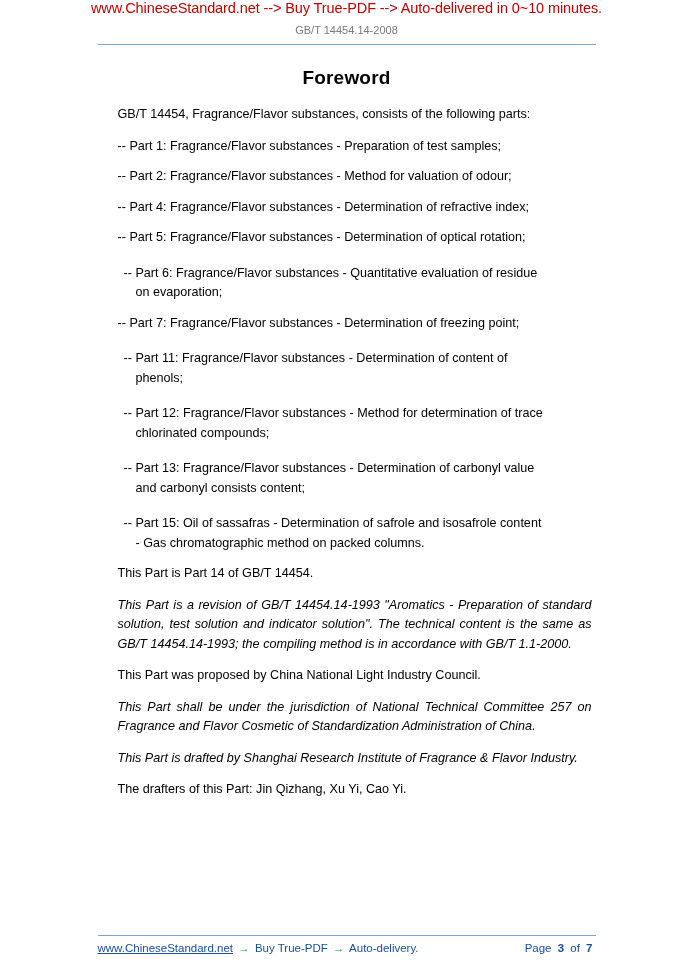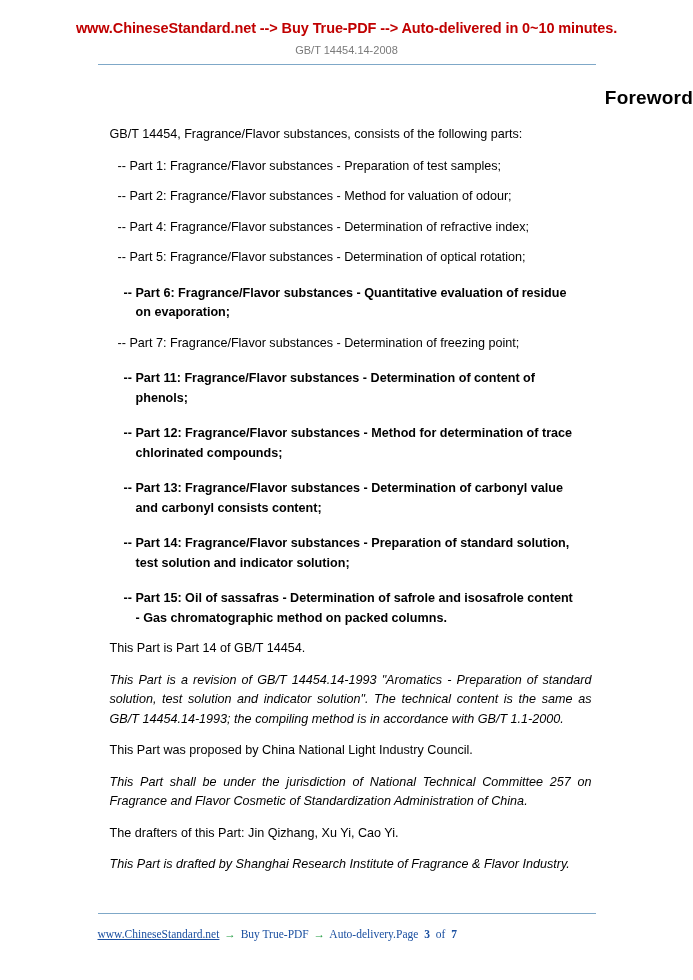--- a/index.html
+++ b/index.html
@@ -17,93 +17,91 @@
   .page {
     position: relative;
     width: 693px;
     height: 980px;
     box-sizing: border-box;
     padding: 0;
   }
   .top-banner {
     text-align: center;
     font-size: 14.5px;
-    font-weight: bold;
+    font-weight: normal;
     color: #c00000;
-    padding-top: 20px;
     letter-spacing: -0.1px;
   }
   .doc-code {
     text-align: center;
     font-size: 11px;
     color: #7a7a7a;
     padding-top: 8px;
   }
   .rule-top {
     margin: 8px auto 0 auto;
     width: 498px;
     border-top: 1px solid #7fa8c8;
     height: 0;
   }
   .title {
-    text-align: right;
+    text-align: center;
     font-size: 19px;
     font-weight: bold;
     margin-top: 22px;
     letter-spacing: 0.2px;
   }
   .content {
     margin: 0 auto;
     width: 490px;
     padding-top: 16px;
     font-size: 12.6px;
     line-height: 1.55;
   }
   .para {
     text-align: justify;
-    margin: 0 0 12px 8px;
+    margin: 0 0 12px 16px;
   }
   .para.just {
     text-align: justify;
     text-justify: inter-word;
     font-style: italic;
   }
   .item {
     text-align: justify;
     margin: 0 0 11px 0;
     padding-left: 22px;
     text-indent: -6px;
   }
   .item2 {
     margin: 16px 0 11px 0;
     padding-left: 22px;
     text-align: justify;
-    font-weight: bold;
   }
   .item2 .l1 { display: block; }
   .item2 .l2 { display: block; padding-left: 12px; }
   .footer {
     position: absolute;
     left: 0;
     right: 0;
     bottom: 26px;
   }
   .rule-bottom {
     margin: 0 auto 6px auto;
     width: 498px;
     border-top: 1px solid #7fa8c8;
     height: 0;
   }
   .footer-row {
     width: 498px;
-    margin: 14px auto;
+    margin: 0 auto;
     display: flex;
     align-items: baseline;
+    justify-content: space-between;
     font-size: 11.5px;
-    font-family: Liberation Serif, serif;
   }
   .footer-left {
     color: #1a4fa0;
   }
   .footer-left .site {
     color: #1a4fa0;
     text-decoration: underline;
   }
   .footer-left .arrow {
     color: #1a9a3a;
@@ -154,41 +152,37 @@
     <div class="item2">
       <span class="l1">-- Part 12: Fragrance/Flavor substances - Method for determination of trace</span>
       <span class="l2">chlorinated compounds;</span>
     </div>
 
     <div class="item2">
       <span class="l1">-- Part 13: Fragrance/Flavor substances - Determination of carbonyl value</span>
       <span class="l2">and carbonyl consists content;</span>
     </div>
 
-    <div class="item2">
-      <span class="l1">-- Part 14: Fragrance/Flavor substances - Preparation of standard solution,</span>
-      <span class="l2">test solution and indicator solution;</span>
-    </div>
 
     <div class="item2">
       <span class="l1">-- Part 15: Oil of sassafras - Determination of safrole and isosafrole content</span>
       <span class="l2">- Gas chromatographic method on packed columns.</span>
     </div>
 
     <p class="para">This Part is Part 14 of GB/T 14454.</p>
 
     <p class="para just">This Part is a revision of GB/T 14454.14-1993 "Aromatics - Preparation of standard solution, test solution and indicator solution". The technical content is the same as GB/T 14454.14-1993; the compiling method is in accordance with GB/T 1.1-2000.</p>
 
     <p class="para">This Part was proposed by China National Light Industry Council.</p>
 
     <p class="para just">This Part shall be under the jurisdiction of National Technical Committee 257 on Fragrance and Flavor Cosmetic of Standardization Administration of China.</p>
 
+    <p class="para just">This Part is drafted by Shanghai Research Institute of Fragrance &amp; Flavor Industry.</p>
+
     <p class="para">The drafters of this Part: Jin Qizhang, Xu Yi, Cao Yi.</p>
-
-    <p class="para just">This Part is drafted by Shanghai Research Institute of Fragrance &amp; Flavor Industry.</p>
 
   </div>
 
   <div class="footer">
     <div class="rule-bottom"></div>
     <div class="footer-row">
       <div class="footer-left">
         <span class="site">www.ChineseStandard.net</span>
         <span class="arrow">→</span>
         <span>Buy True-PDF</span>

